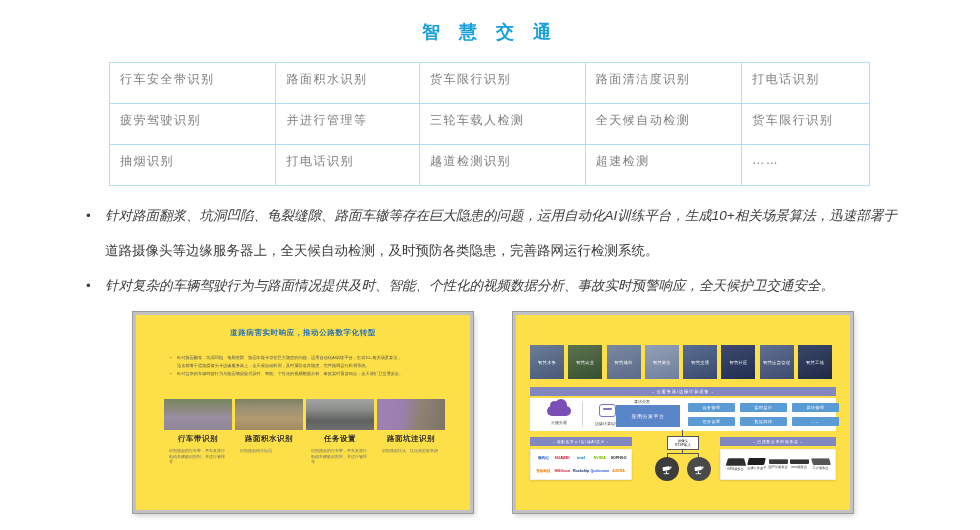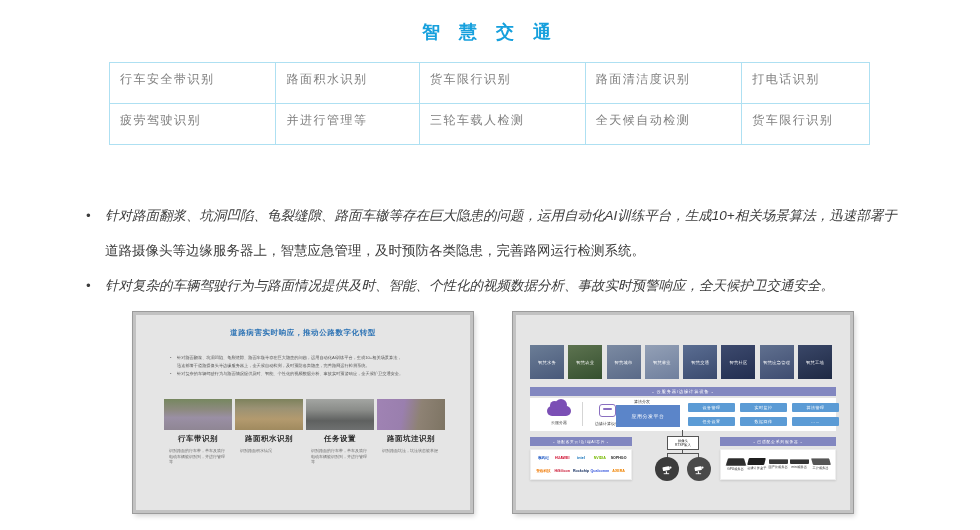--- a/index.html
+++ b/index.html
@@ -28,21 +28,21 @@
   }
 
   
   .bullets { position:absolute; left:86px; top:198px; width:860px; color:#3b3b3b; font-size:13.5px; }
   .bline { line-height:35px; white-space:nowrap; padding-left:19px; overflow:hidden; }
   .bline.has-dot { padding-left:0;font-style:italic; }
   .bdot { display:inline-block; width:19px; font-size:13px; color:#3b3b3b; }
 
   
   .fig {
-    position:absolute; top:312px; width:340px; height:201px; background:#e5e5e5;
+    position:absolute; top:312px; width:340px; height:201px; background:#fde047;
     border:3px solid #c2c2c2; box-shadow:0 0 0 1px #9b9b9b, 2px 3px 5px rgba(0,0,0,.18);
   }
   .fig-left  { left:133px; }
   .fig-right { left:513px; }
 
   
   .lf-title {
     position:absolute; top:13px; left:0; width:100%; text-align:center;
     font-size:7.5px; font-weight:bold; color:#2e74b5; letter-spacing:.6px;
   }
@@ -166,26 +166,33 @@
     <td>路面清洁度识别</td>
     <td>打电话识别</td>
   </tr>
   <tr>
     <td>疲劳驾驶识别</td>
     <td>并进行管理等</td>
     <td>三轮车载人检测</td>
     <td>全天候自动检测</td>
     <td>货车限行识别</td>
   </tr>
+  <tr>
+    <td>抽烟识别</td>
+    <td>打电话识别</td>
+    <td>越道检测识别</td>
+    <td>超速检测</td>
+    <td>……</td>
+  </tr>
 </tbody>
   </table>
 
 <div class="bullets">
   <div class="bline has-dot"><span class="bdot">•</span><span>针对路面翻浆、坑洞凹陷、龟裂缝隙、路面车辙等存在巨大隐患的问题，运用自动化AI训练平台，生成10+相关场景算法，迅速部署于</span></div>
-  <div class="bline"><span>道路摄像头等边缘服务器上，智慧应急管理，及时预防各类隐患，完善路网运行检测系统。</span></div>
+  <div class="bline"><span>道路摄像头等边缘服务器上，全天候自动检测，及时预防各类隐患，完善路网运行检测系统。</span></div>
   <div class="bline has-dot"><span class="bdot">•</span><span>针对复杂的车辆驾驶行为与路面情况提供及时、智能、个性化的视频数据分析、事故实时预警响应，全天候护卫交通安全。</span></div>
 </div>
 
 <div class="fig fig-left">
   <div class="lf-title">道路病害实时响应，推动公路数字化转型</div>
   <div class="lf-bullets">
     <div class="lfb has-dot"><span class="lfdot">•</span><span>针对路面翻浆、坑洞凹陷、龟裂缝隙、路面车辙等存在巨大隐患的问题，运用自动化AI训练平台，生成10+相关场景算法，</span></div>
     <div class="lfb">迅速部署于道路摄像头等边缘服务器上，全天候自动检测，及时预防各类隐患，完善路网运行检测系统。</div>
     <div class="lfb has-dot"><span class="lfdot">•</span><span>针对复杂的车辆驾驶行为与路面情况提供及时、智能、个性化的视频数据分析、事故实时预警响应，全天候护卫交通安全。</span></div>
   </div>

